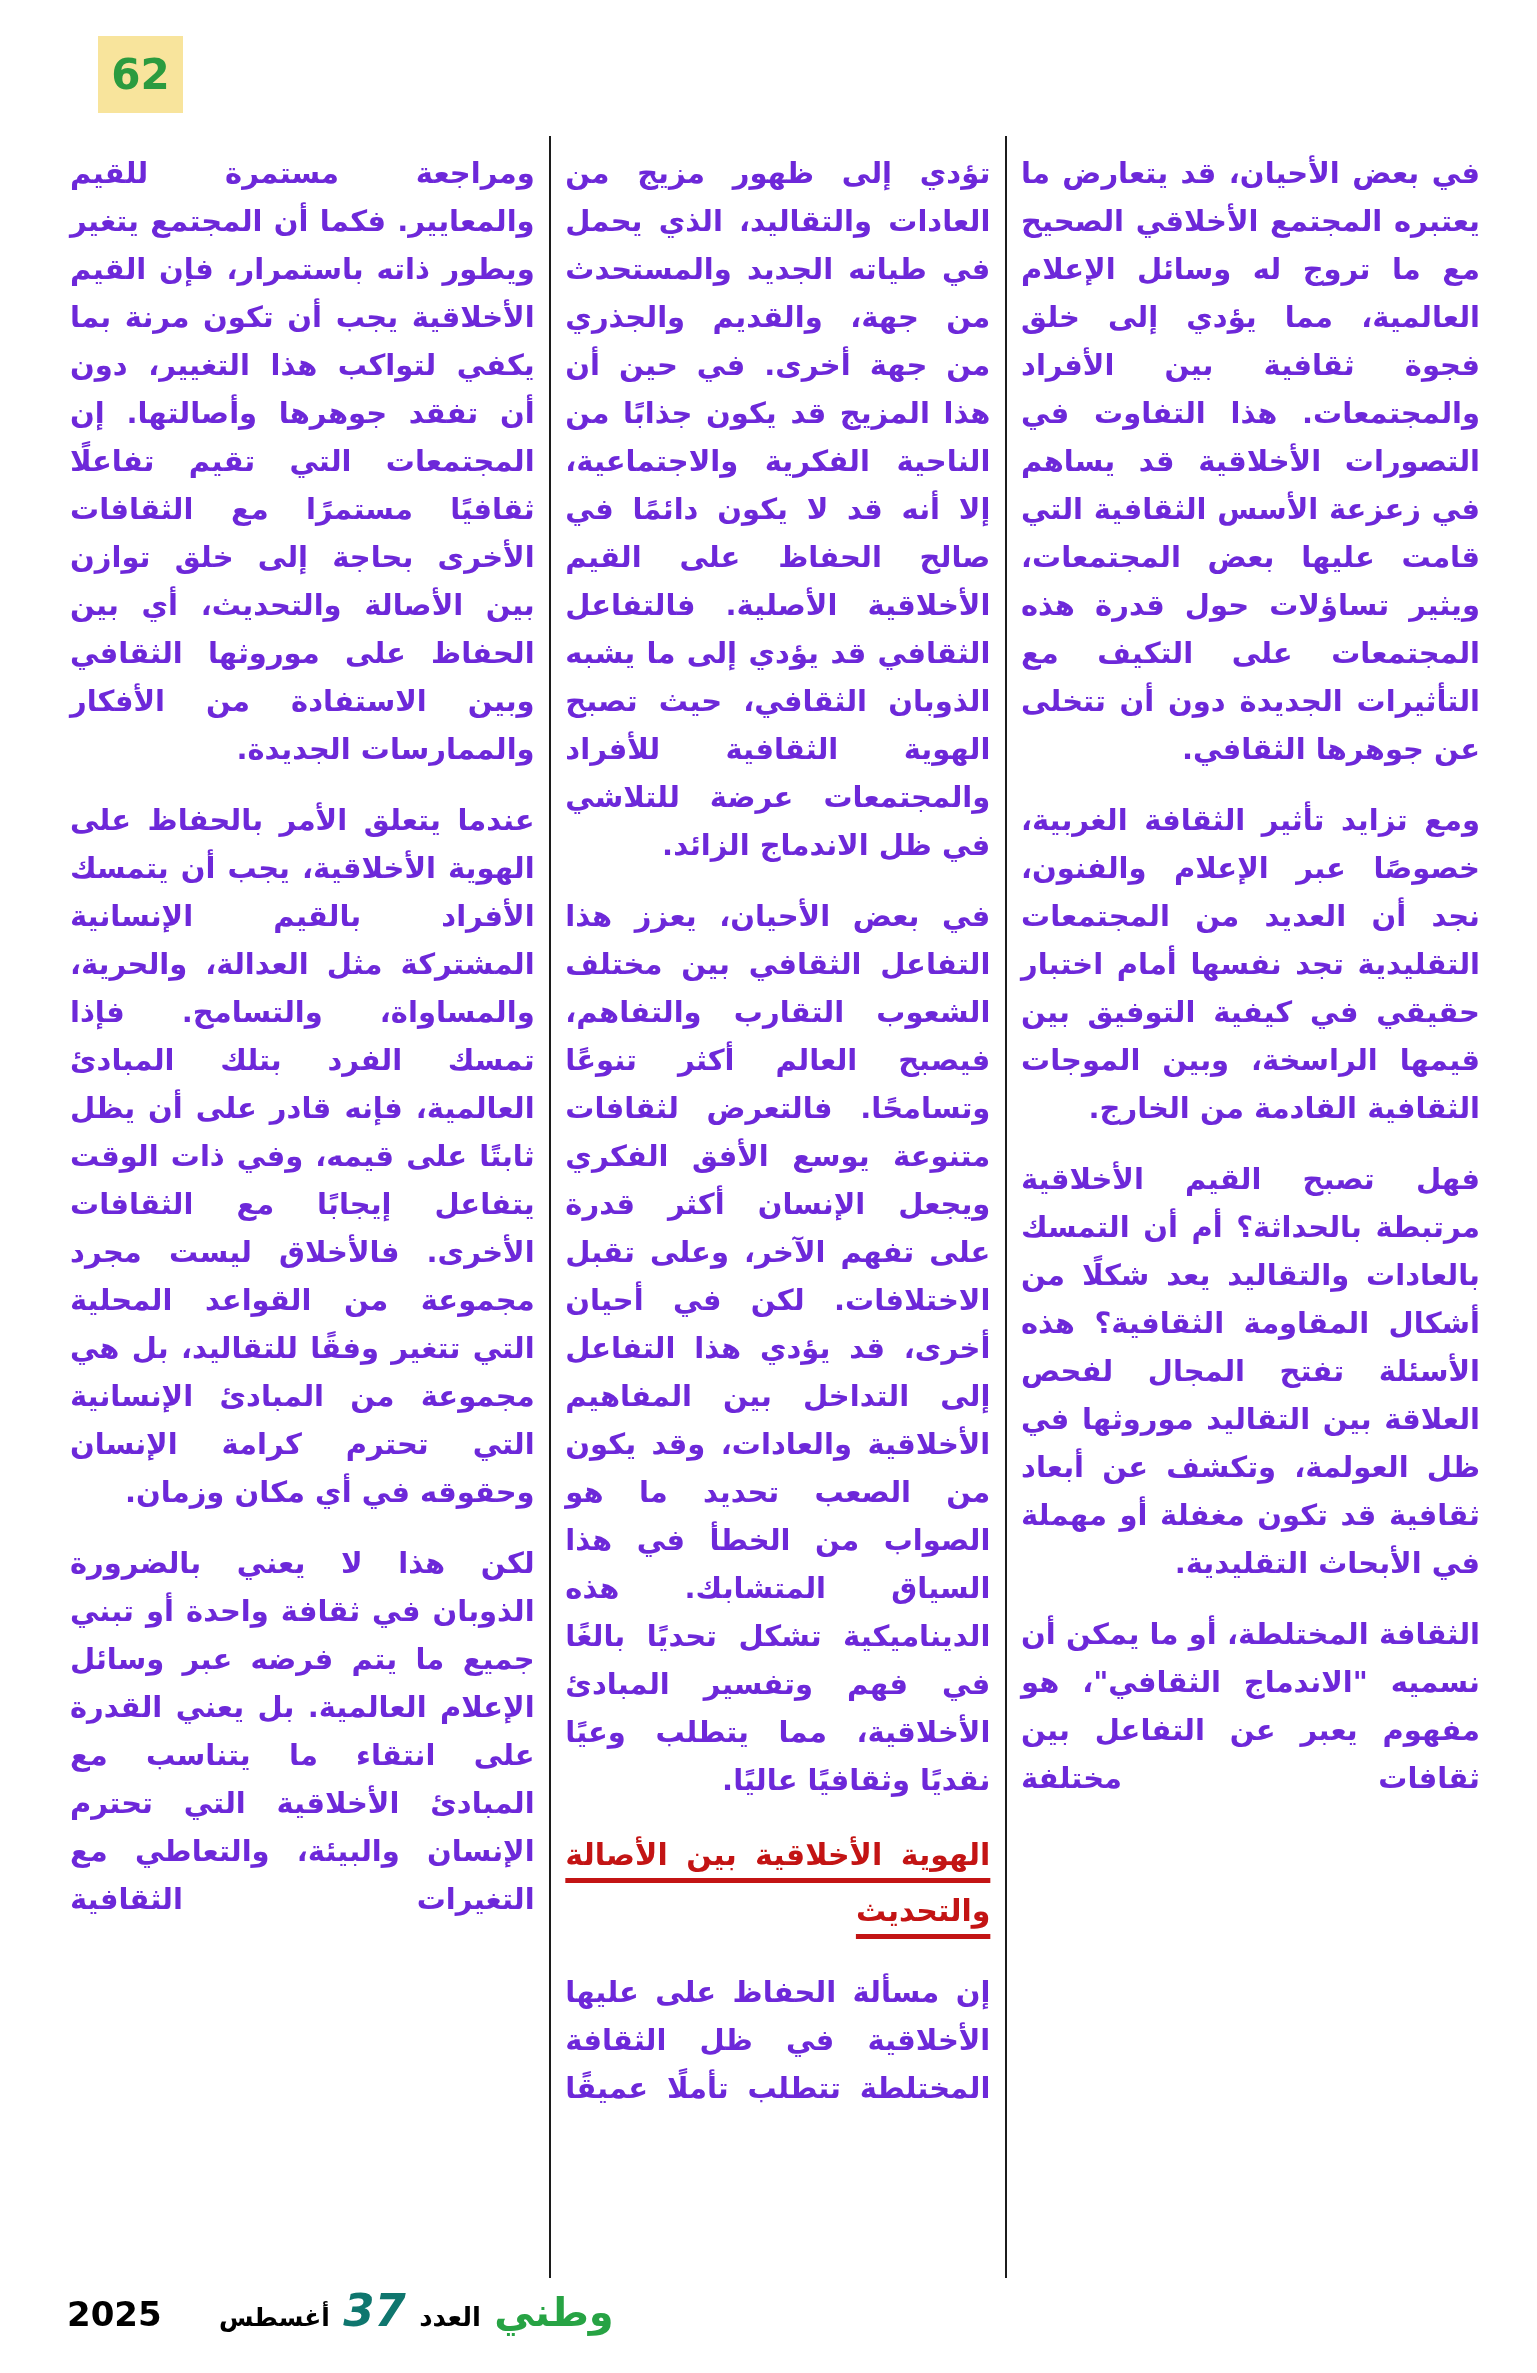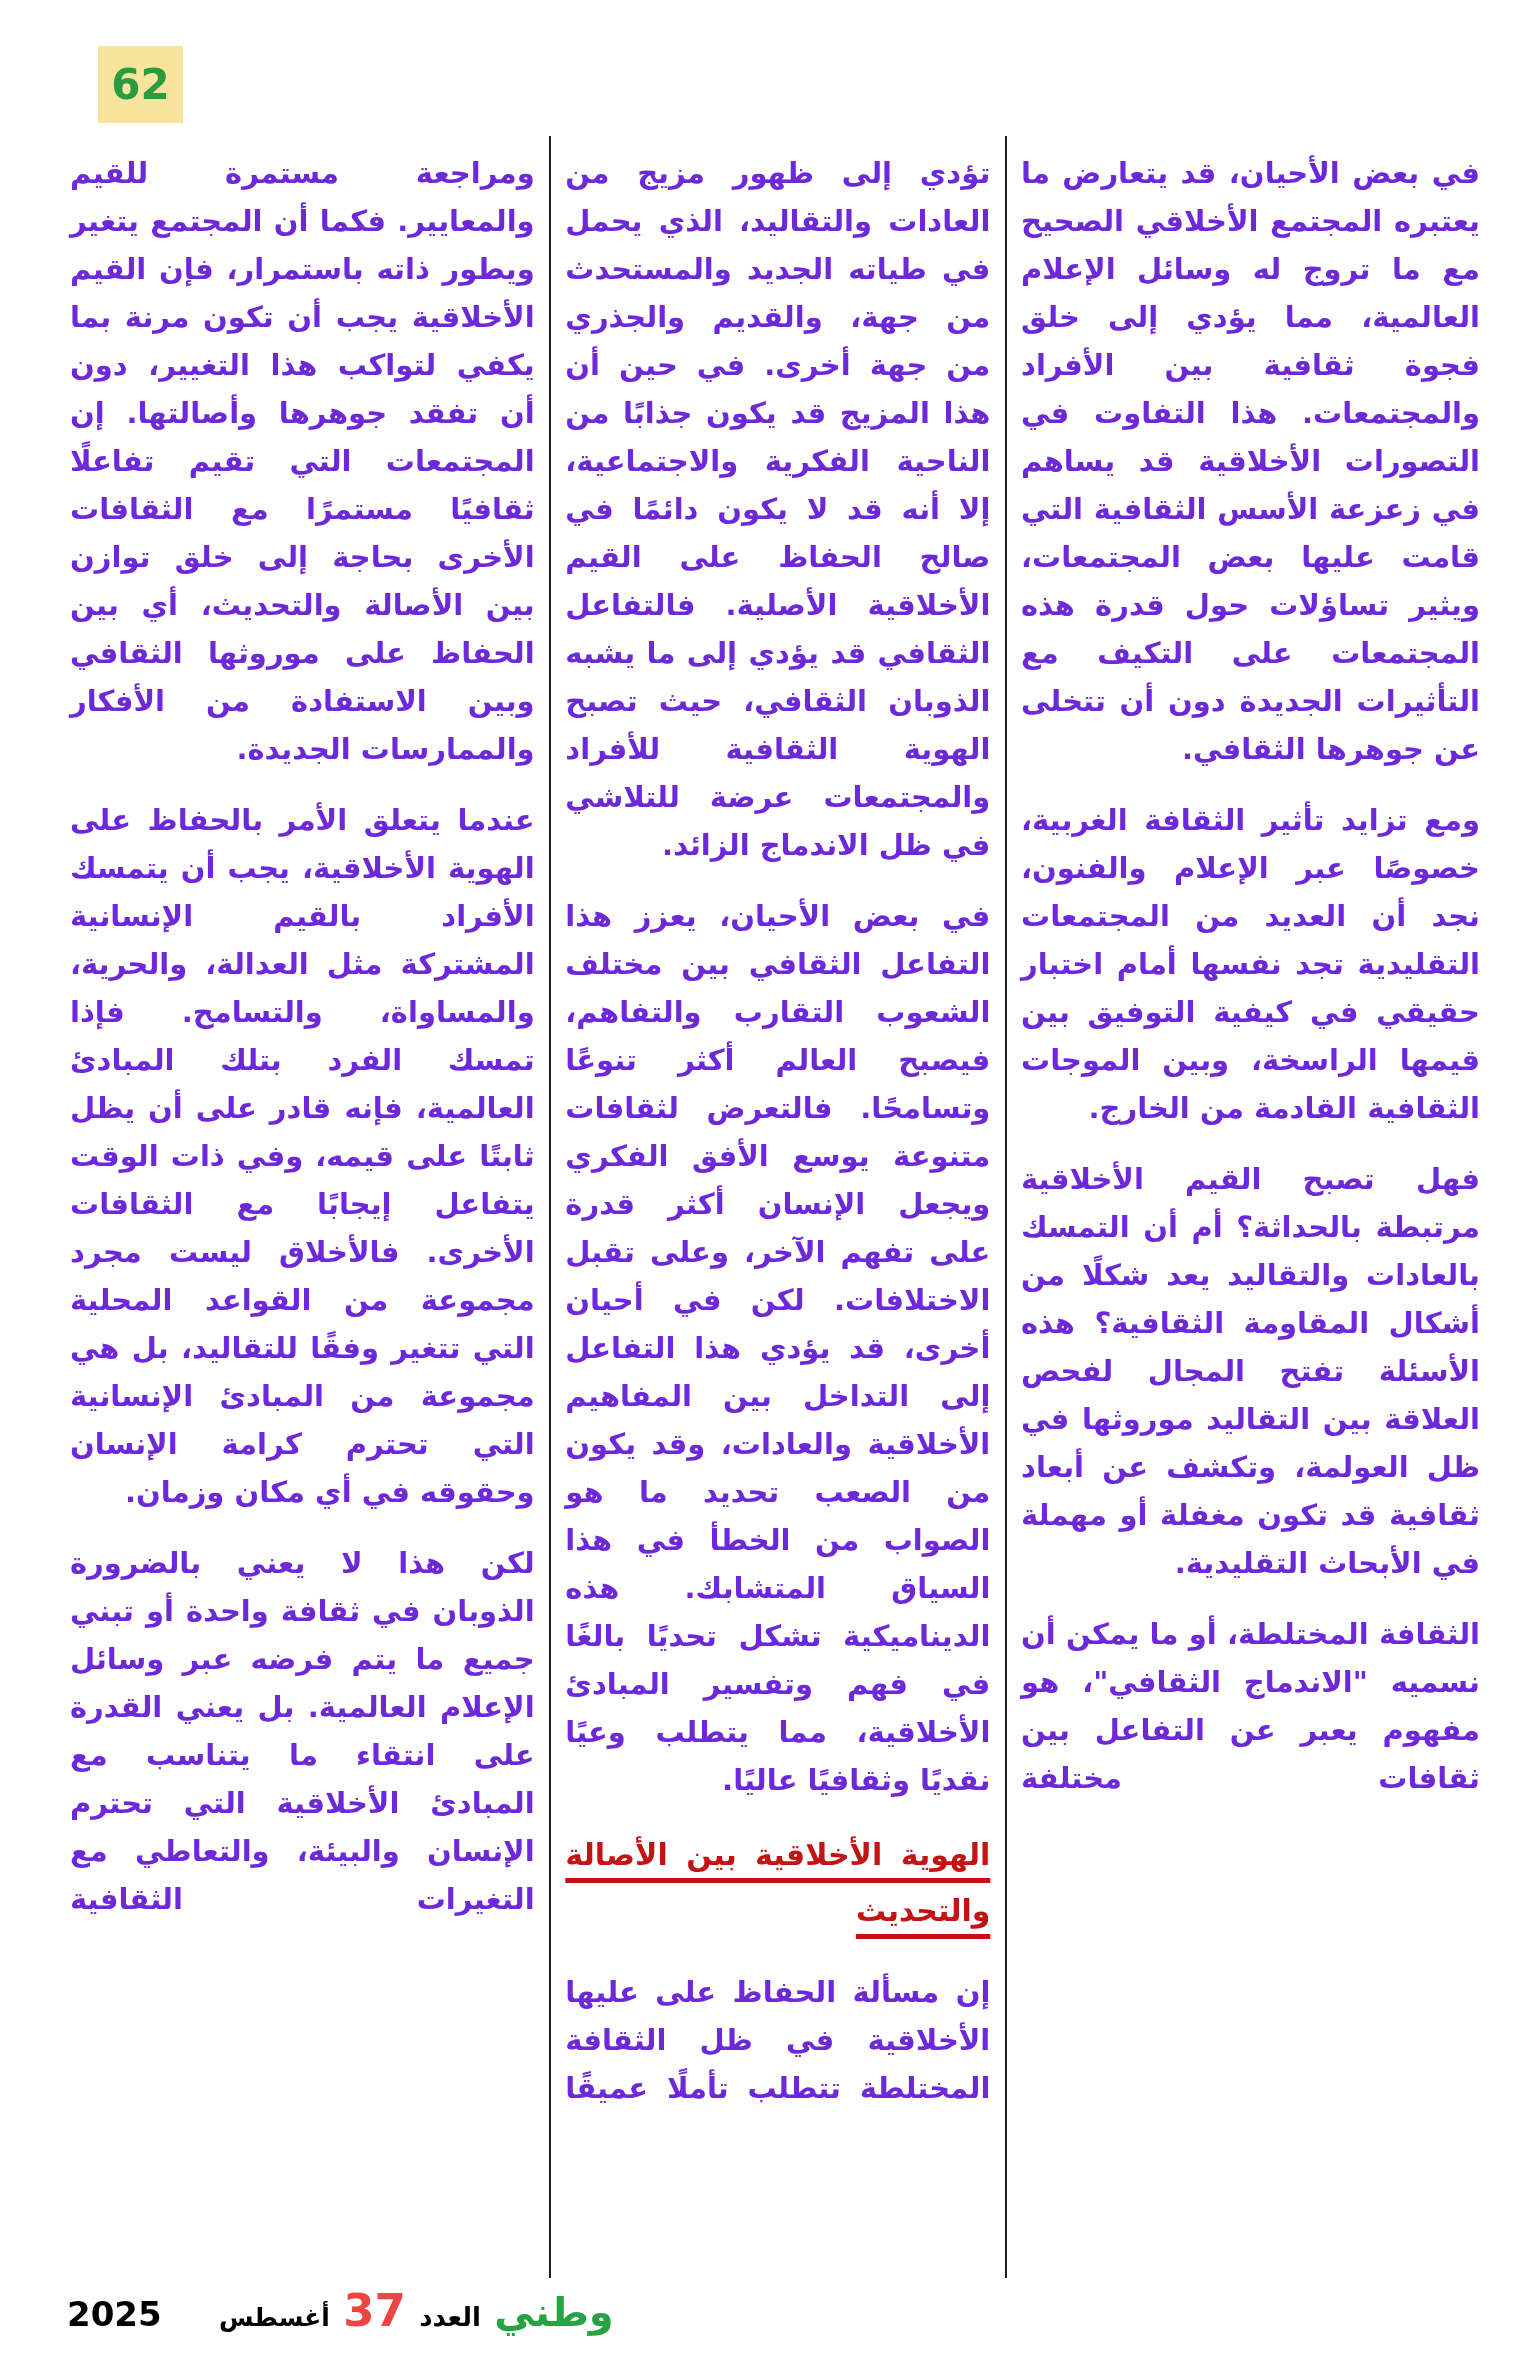--- a/index.html
+++ b/index.html
@@ -5,21 +5,21 @@
   html,body{margin:0;padding:0;background:#ffffff;}
   .page{
     position:relative;
     width:1537px;height:2374px;
     background:#ffffff;
     font-family:"DejaVu Sans", sans-serif;
     overflow:hidden;
     direction:rtl;
   }
   .badge{
-    position:absolute;left:98px;top:46px;
+    position:absolute;left:98px;top:36px;
     width:85px;height:77px;
     background:#f8e49c;
     display:flex;align-items:center;justify-content:center;
     color:#2b9b3f;font-size:42px;font-weight:bold;
   }
   .columns{
     position:absolute;top:136px;left:0;right:0;height:2142px;
     display:flex;flex-direction:row;
     padding:0 57px 0 70px;box-sizing:border-box;
   }
@@ -47,21 +47,21 @@
     text-decoration-thickness:4.8px;
     text-underline-offset:12.5px;
   }
   .footer{
     position:absolute;left:67px;bottom:37px;
     display:flex;flex-direction:row;align-items:baseline;gap:13.4px;
     white-space:nowrap;
   }
   .f-brand{color:#27a344;font-size:40px;font-weight:bold;}
   .f-label{color:#000;font-size:26px;font-weight:bold;}
-  .f-num{color:#ef4444;font-size:45px;font-weight:bold;}
+  .f-num{color:#0f766e;font-size:45px;font-weight:bold;font-style:italic;}
   .f-month{color:#000000;font-size:25px;font-weight:bold;margin-left:44px;}
   .f-year{color:#000;font-size:34px;font-weight:bold;text-align:center;}
 </style>
 </head>
 <body>
 
 <div class="page">
 
   <div class="badge">
     <span>62</span>

